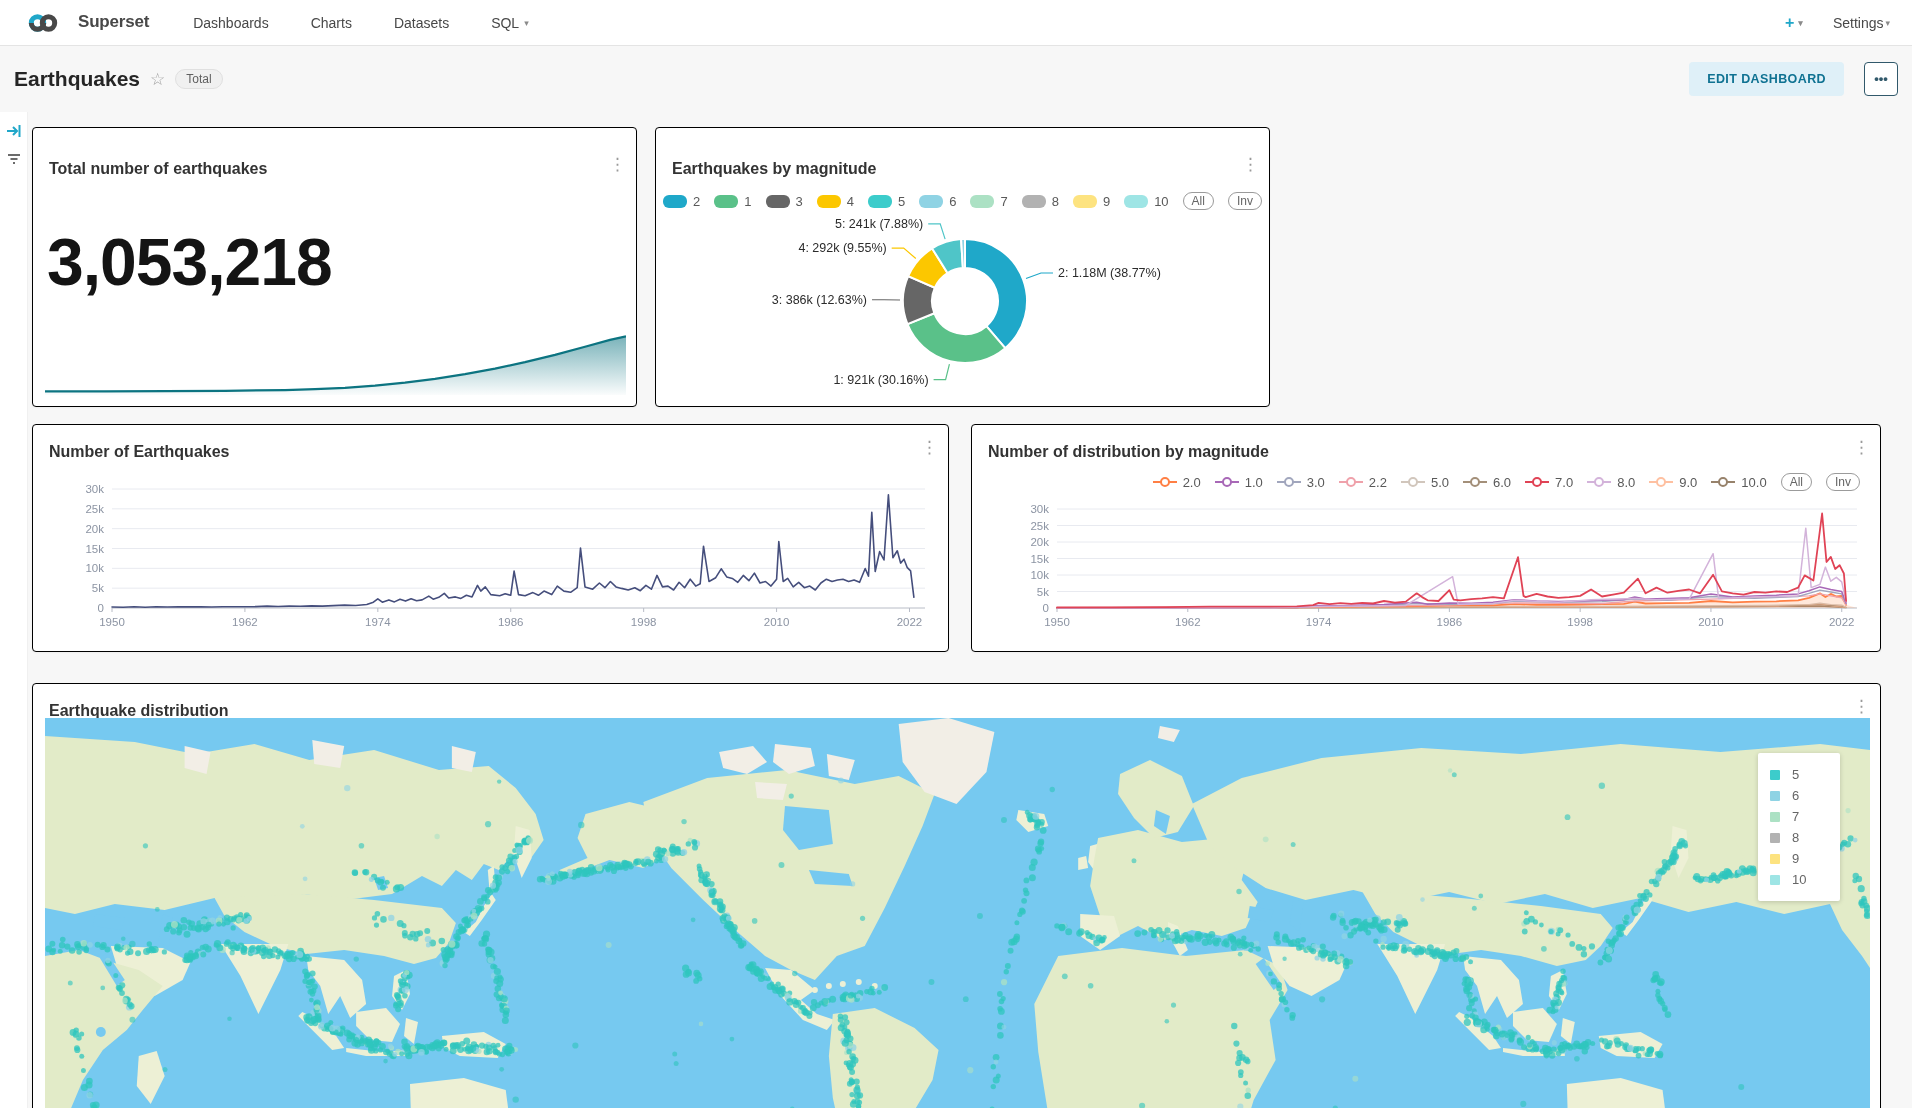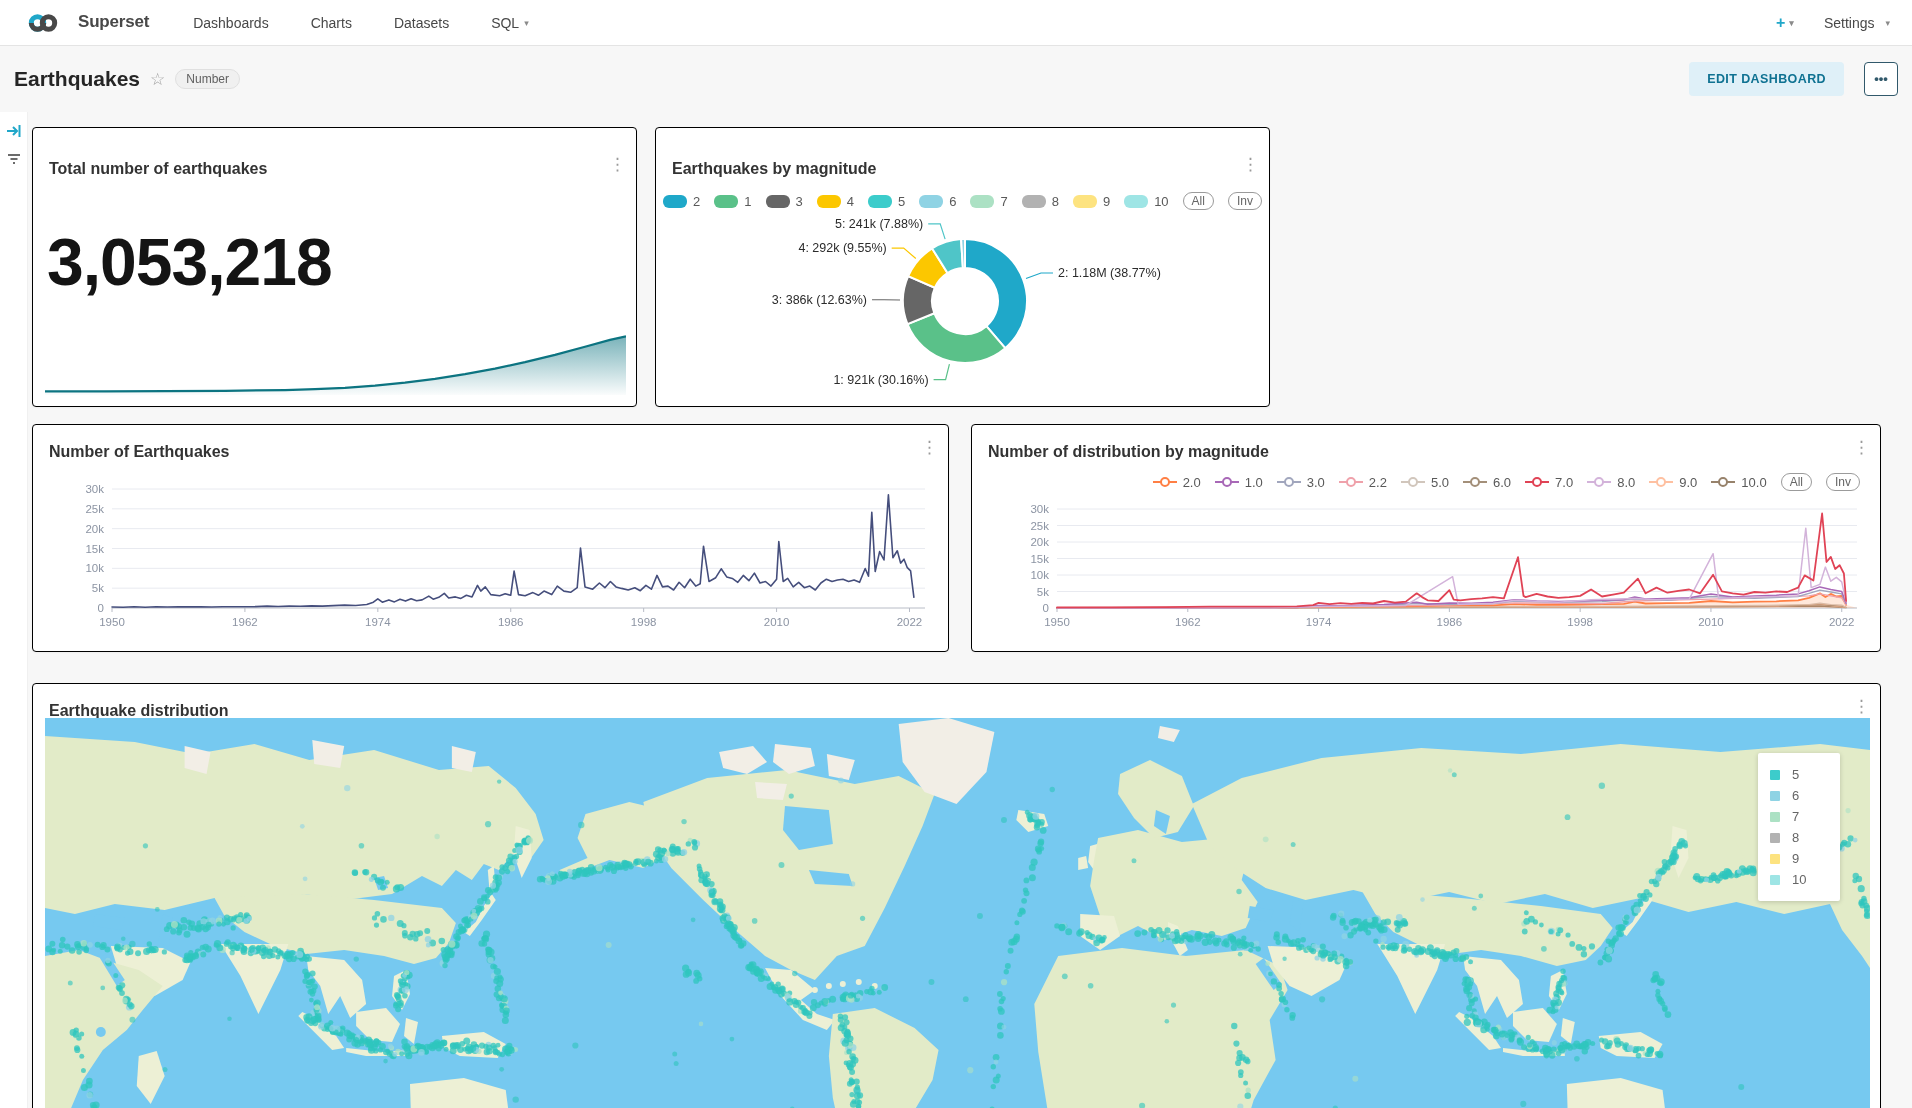--- a/index.html
+++ b/index.html
@@ -9,21 +9,21 @@
   
   .nav { position:absolute; left:0; top:0; width:1912px; height:46px; background:#fff;
          border-bottom:1px solid #e4e4e4; display:flex; align-items:center; z-index:20; }
   .brand { display:flex; gap:20px; padding-left:28px; cursor:pointer; }
   .brand-name { font-size:17px; font-weight:700; color:#484848; letter-spacing:-.2px; }
   .nav-items { display:flex; align-items:center; gap:42px; margin-left:44px; }
   .nav-item { font-size:14px; color:#484848; cursor:pointer; display:flex; align-items:center; gap:5px; }
   .caret { font-size:9px; color:#8a8a8a; }
   .nav-right { margin-left:auto; display:flex; align-items:center; gap:30px; padding-right:22px; }
   .nav-plus { color:#20a7c9; font-size:16px; font-weight:700; cursor:pointer; display:flex; gap:4px; align-items:center;}
-  .nav-settings { font-size:14px; color:#484848; cursor:pointer; display:flex; gap:11px; align-items:center;}
+  .nav-settings { font-size:14px; color:#484848; cursor:pointer; display:flex; gap:2px; align-items:center;}
 
   
   .dash-header { position:absolute; left:0; top:46px; width:1912px; height:66px;
                  display:flex; align-items:center; padding:0 14px; }
   .dash-title { font-size:21px; font-weight:700; color:#252525;text-align:center; }
   .fav-star { margin-left:10px; color:#a3a3a3; font-size:17px; cursor:pointer; }
   .draft-pill { margin-left:10px; background:#f0f0f0; border:1px solid #e0e0e0; color:#5f5f5f;
                 font-size:12px; padding:2px 10px; border-radius:11px; }
   .header-actions { margin-left:auto; display:flex; align-items:center; gap:20px; }
   .edit-btn { background:#dff0f8; color:#0f7292; font-weight:700; font-size:12.5px;
@@ -112,21 +112,21 @@
     <span class="nav-settings">
         <span>Settings</span>
         <span class="caret">▾</span>
       </span>
   </div>
 </div>
 
 <div class="dash-header">
   <span class="dash-title">Earthquakes</span>
   <span class="fav-star">☆</span>
-  <span class="draft-pill">Number</span>
+  <span class="draft-pill">Total</span>
   <div class="header-actions">
     <button class="edit-btn">EDIT DASHBOARD</button>
     <button class="more-btn">•••</button>
   </div>
 </div>
 
 <div class="filter-bar">
   <svg class="fb-icon" viewBox="0 0 18 18">
     <path d="M2 9 h9 M8 5 l4 4 -4 4" stroke="#20a7c9" stroke-width="2" fill="none"></path>
     <path d="M14.5 3 v12" stroke="#20a7c9" stroke-width="2"></path>

